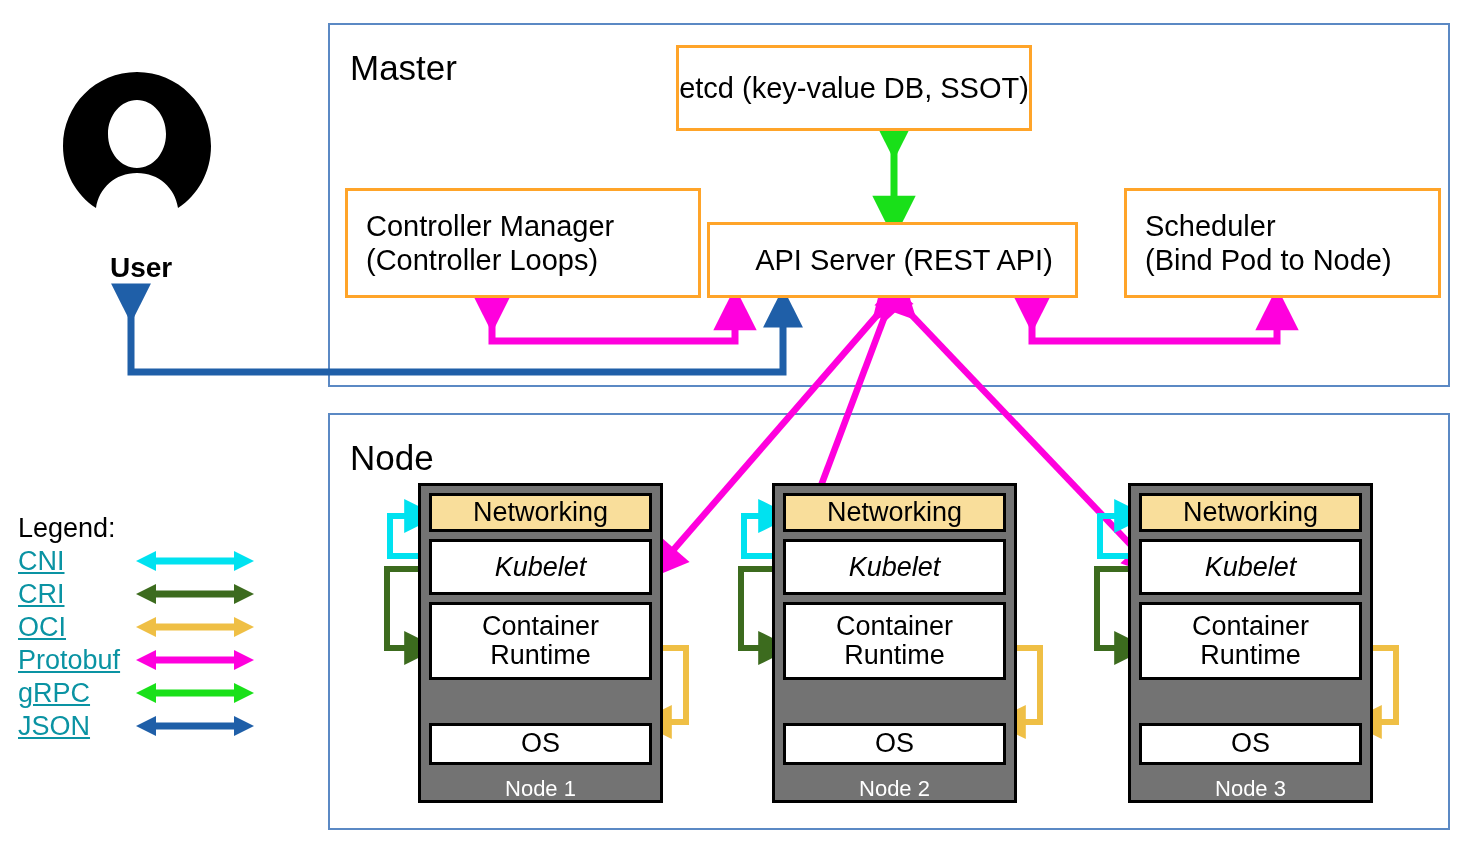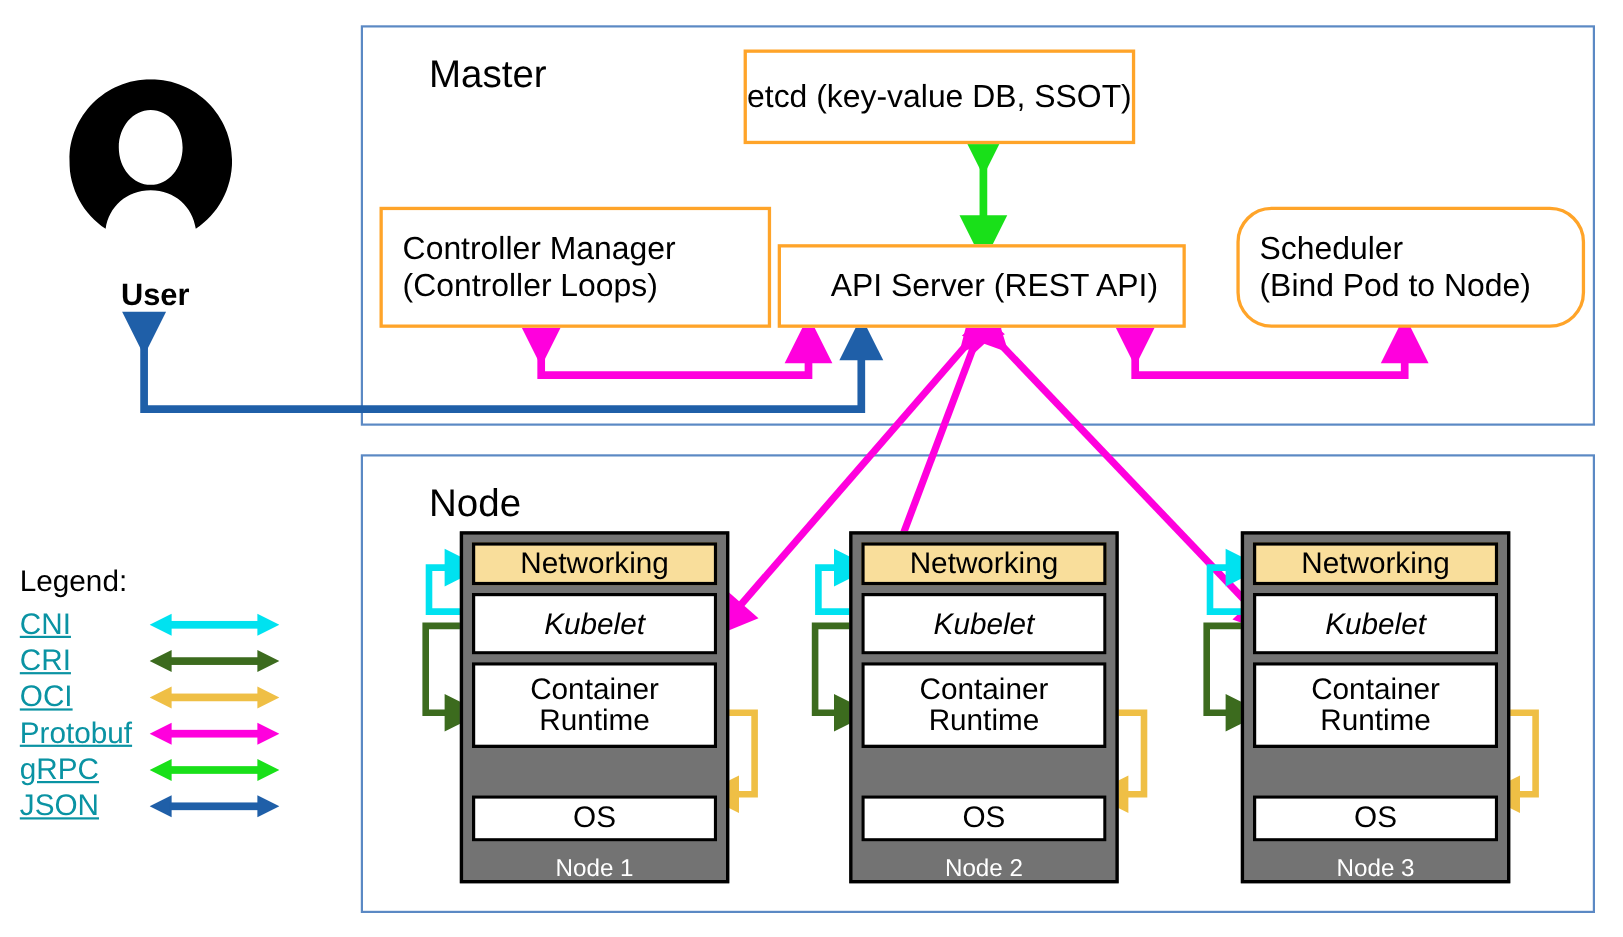--- a/index.html
+++ b/index.html
@@ -32,21 +32,20 @@
     box-sizing: border-box;
     z-index: 1;
   }
   .group-title {
     position: absolute;
     font-size: 35px;
     color: #000000;
     line-height: 1;
     white-space: nowrap;
     z-index: 6;
-    margin-left: 40px;
   }
 
   
   .master-box {
     position: absolute;
     border: 3px solid #FFA429;
     background: #ffffff;
     box-sizing: border-box;
     display: flex;
     align-items: center;
@@ -129,21 +128,21 @@
     z-index: 6;
   }
   .legend-title {
     font-size: 27px;
     color: #000000;
     line-height: 1;
     margin-bottom: 6px;
   }
   .legend-row {
     display: flex;
-    align-items: flex-end;
+    align-items: flex-start;
     height: 33px;
   }
   .legend-name {
     width: 118px;
     font-size: 27px;
     color: #0A93A3;
     text-decoration: underline;
     line-height: 1;
     white-space: nowrap;
   }
@@ -174,21 +173,21 @@
 
   <div class="master-box" style="left:345px; top:188px; width:356px; height:110px;">
     <span class="mb-text">Controller Manager
 (Controller Loops)</span>
   </div>
 
   <div class="master-box centered" style="left:707px; top:222px; width:371px; height:76px;padding-left:23px;">
     <span class="mb-text">API Server (REST API)</span>
   </div>
 
-  <div class="master-box" style="left:1124px; top:188px; width:317px; height:110px;border-radius:32px;">
+  <div class="master-box" style="left:1124px; top:188px; width:317px; height:110px;">
     <span class="mb-text">Scheduler
 (Bind Pod to Node)</span>
   </div>
 
   <div class="node-card" style="left:418px; top:483px; width:245px; height:320px;">
     <div class="layer networking">
       <span>Networking</span>
     </div>
     <div class="layer kubelet">
       <span>Kubelet</span>

